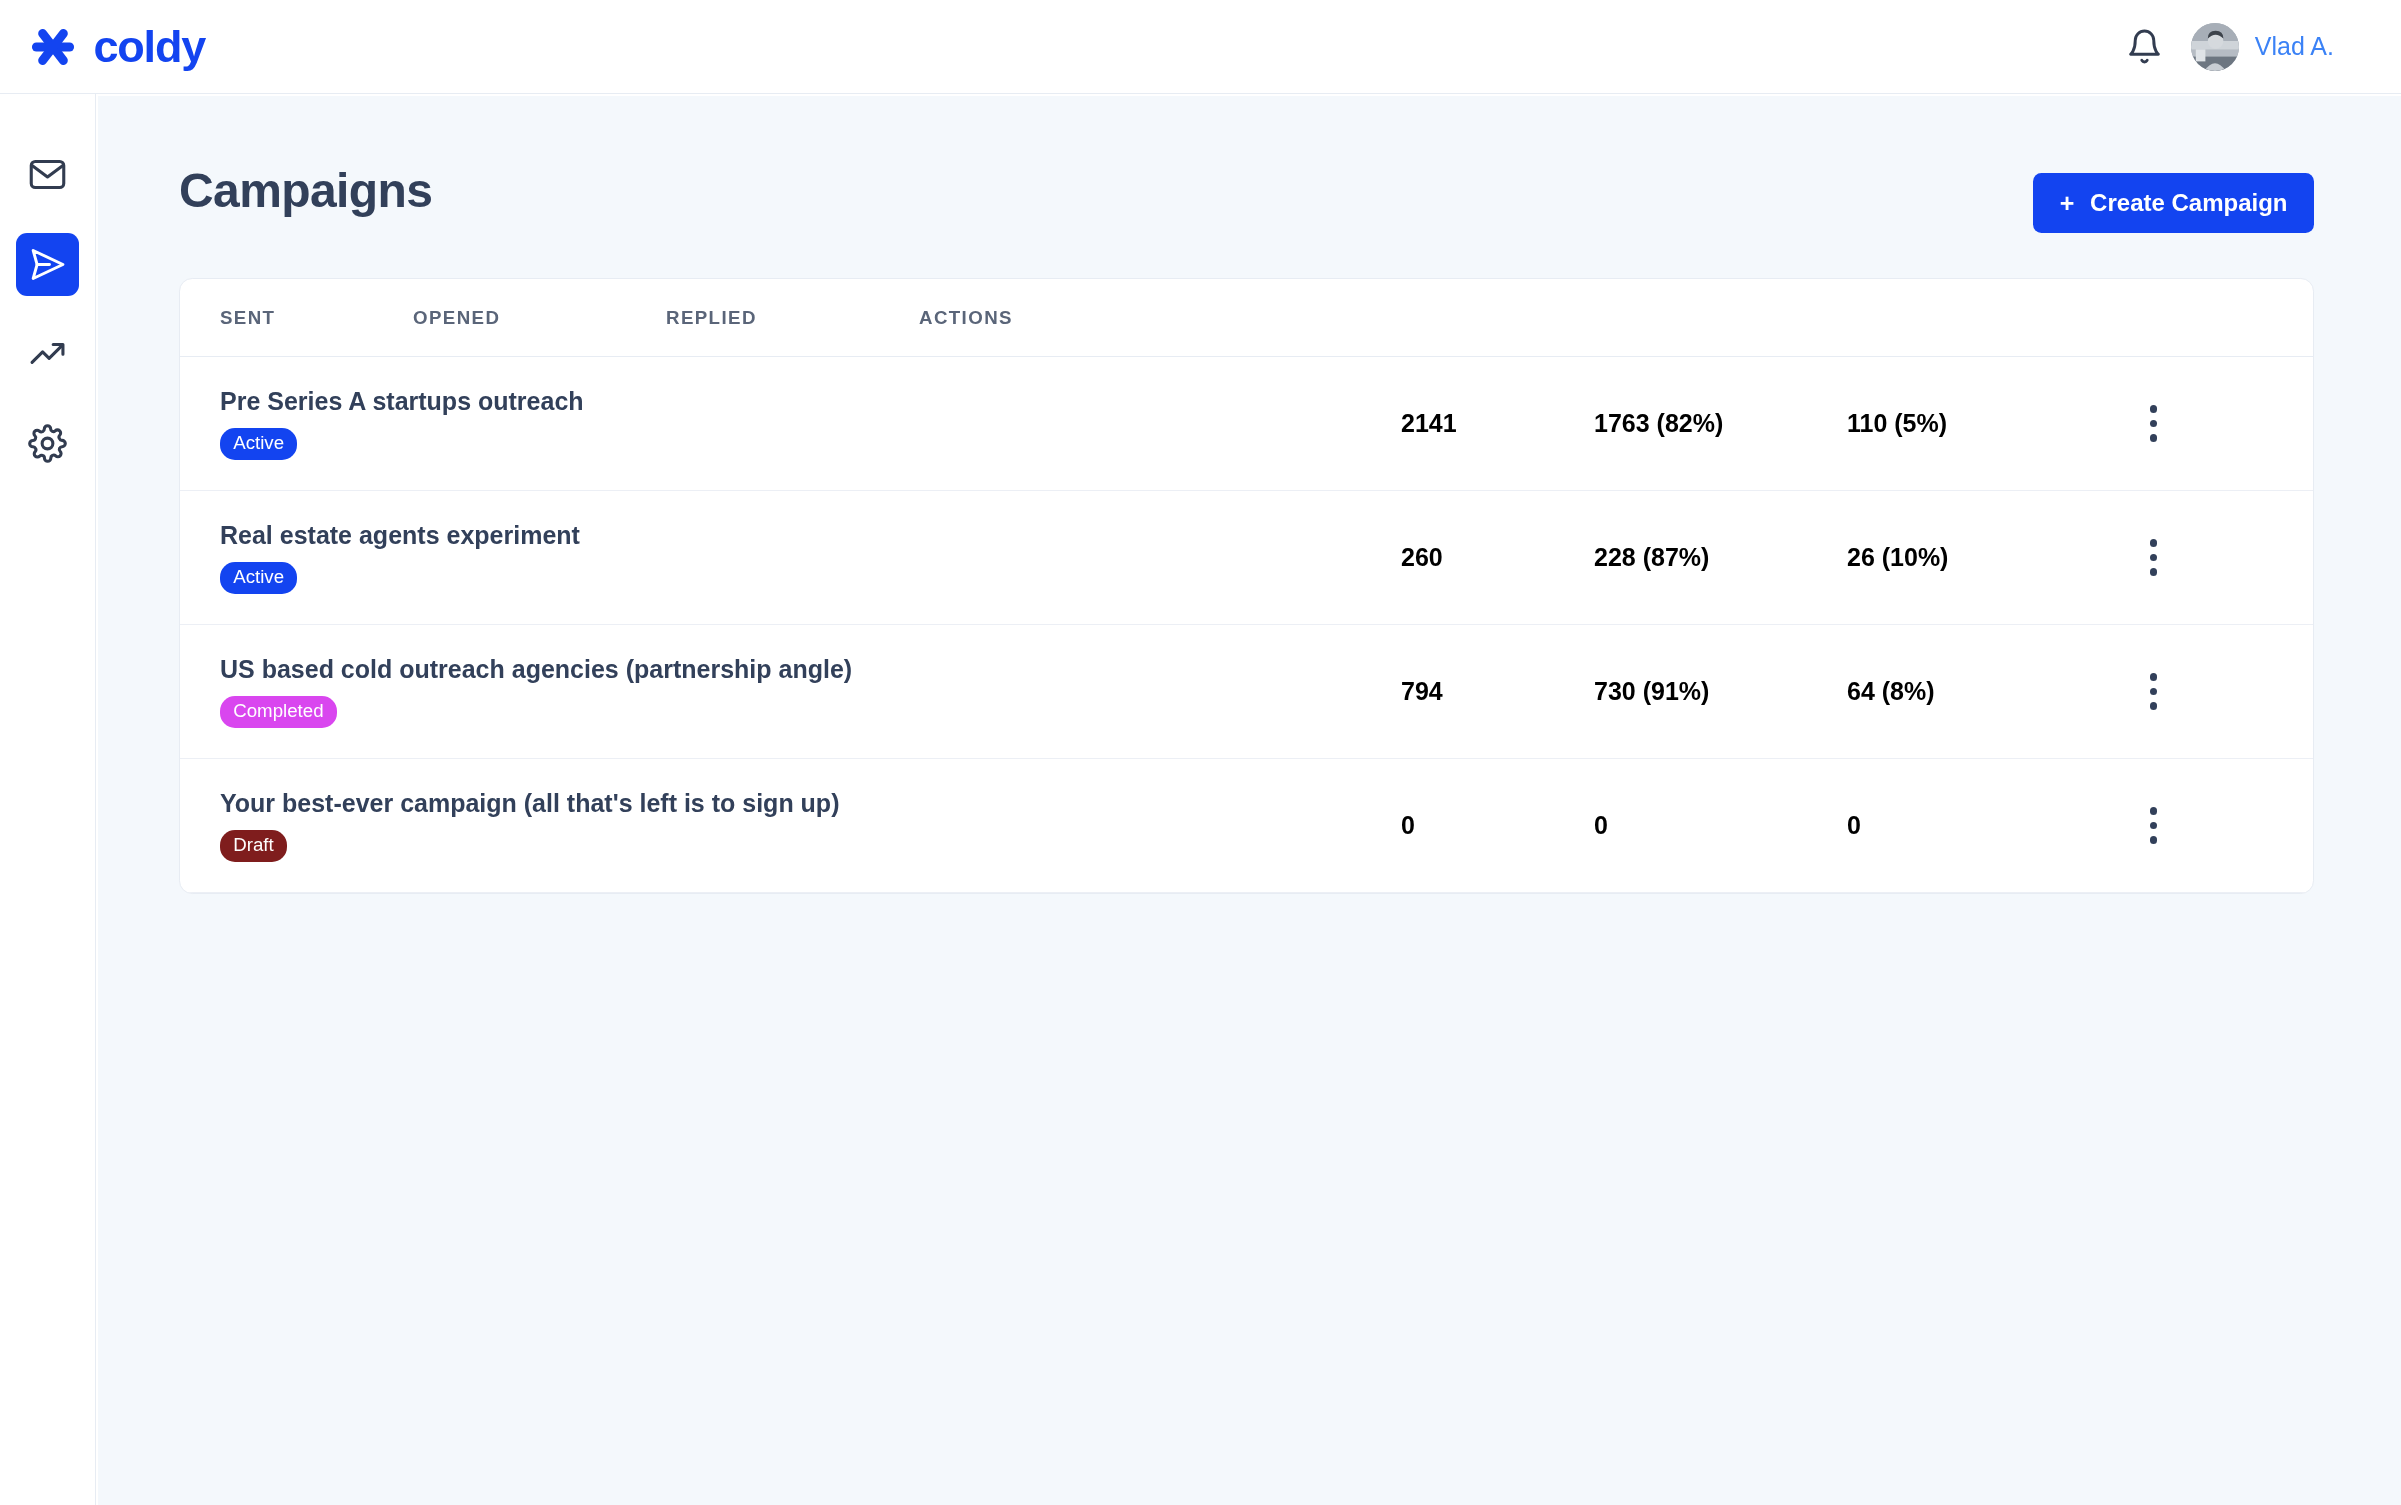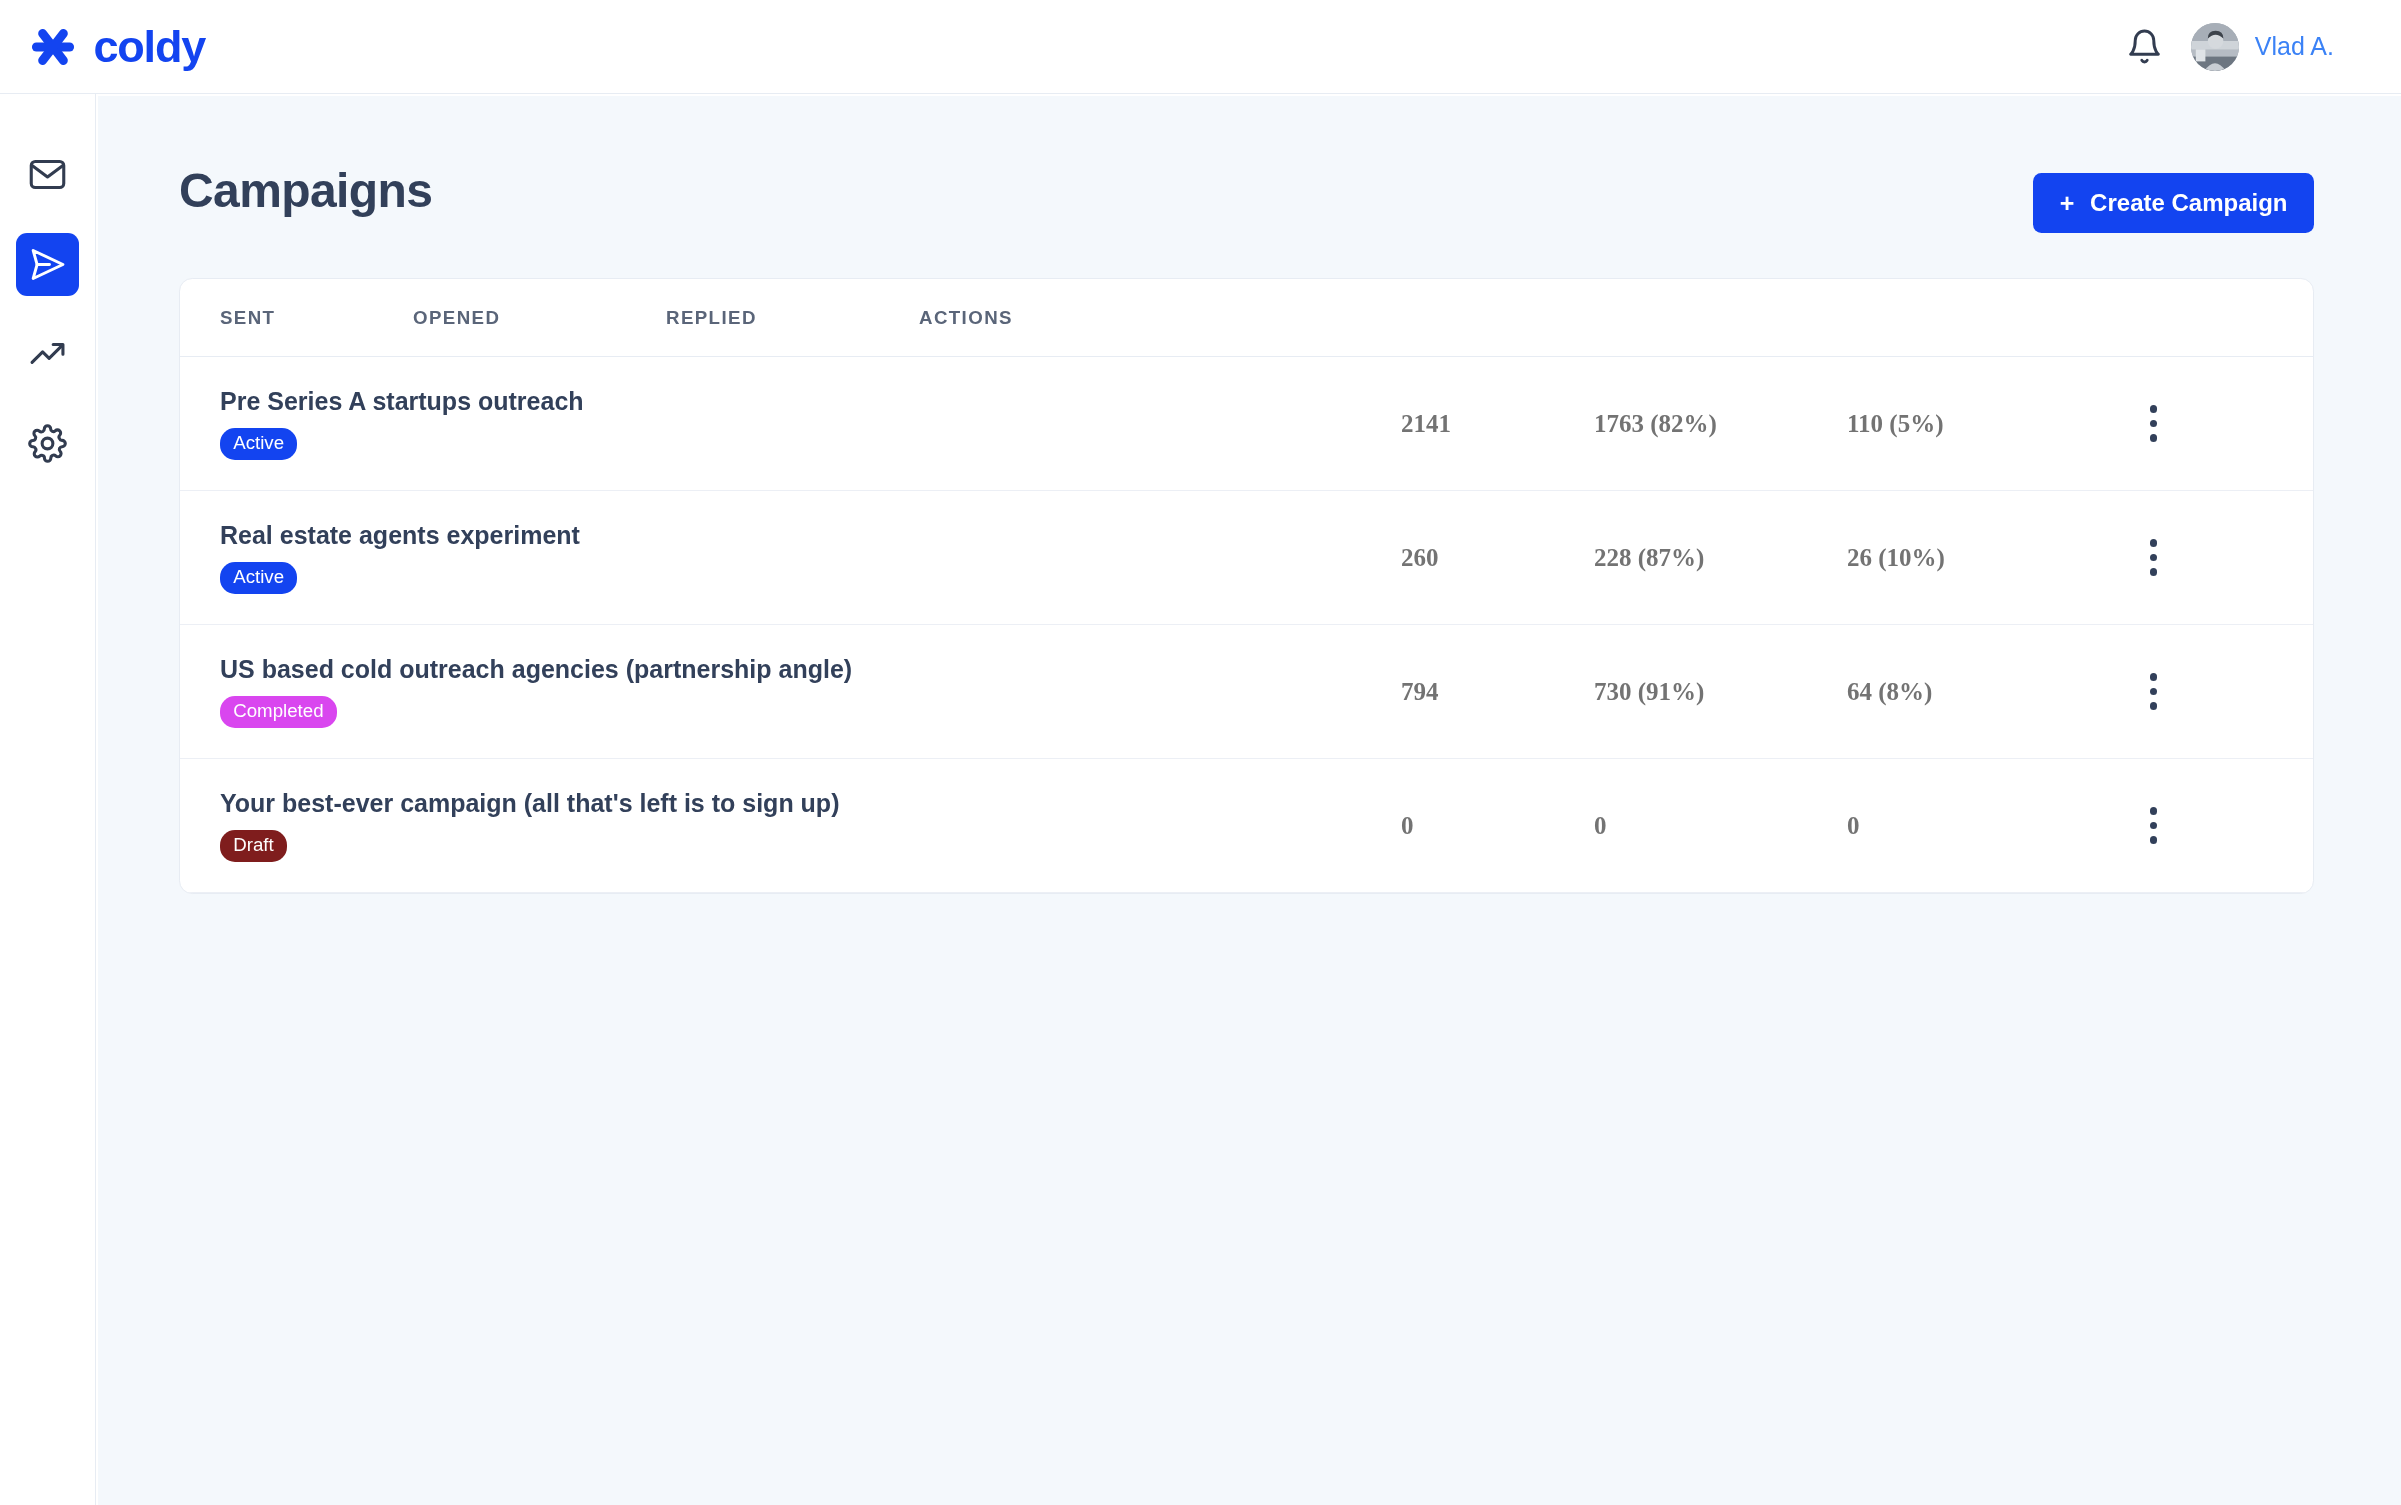--- a/index.html
+++ b/index.html
@@ -191,23 +191,22 @@
     padding: 4.2px 13.2px 6px 13.2px;
     line-height: 1.15;
   }
   .badge.blue  { background: #1344f0; }
   .badge.green { background: #d946ef; }
   .badge.gray  { background: #7f1d1d; }
 
   .metric {
     font-size: 25px;
     font-weight: 700;
-    color: #737373;
+    color: #000000;
     white-space: nowrap;
-    font-family: Liberation Serif, serif;
   }
 
   .kebab {
     width: 54px; height: 54px;
     display: flex;
     flex-direction: column;
     align-items: center;
     justify-content: center;
     gap: 6.6px;
     cursor: pointer;

